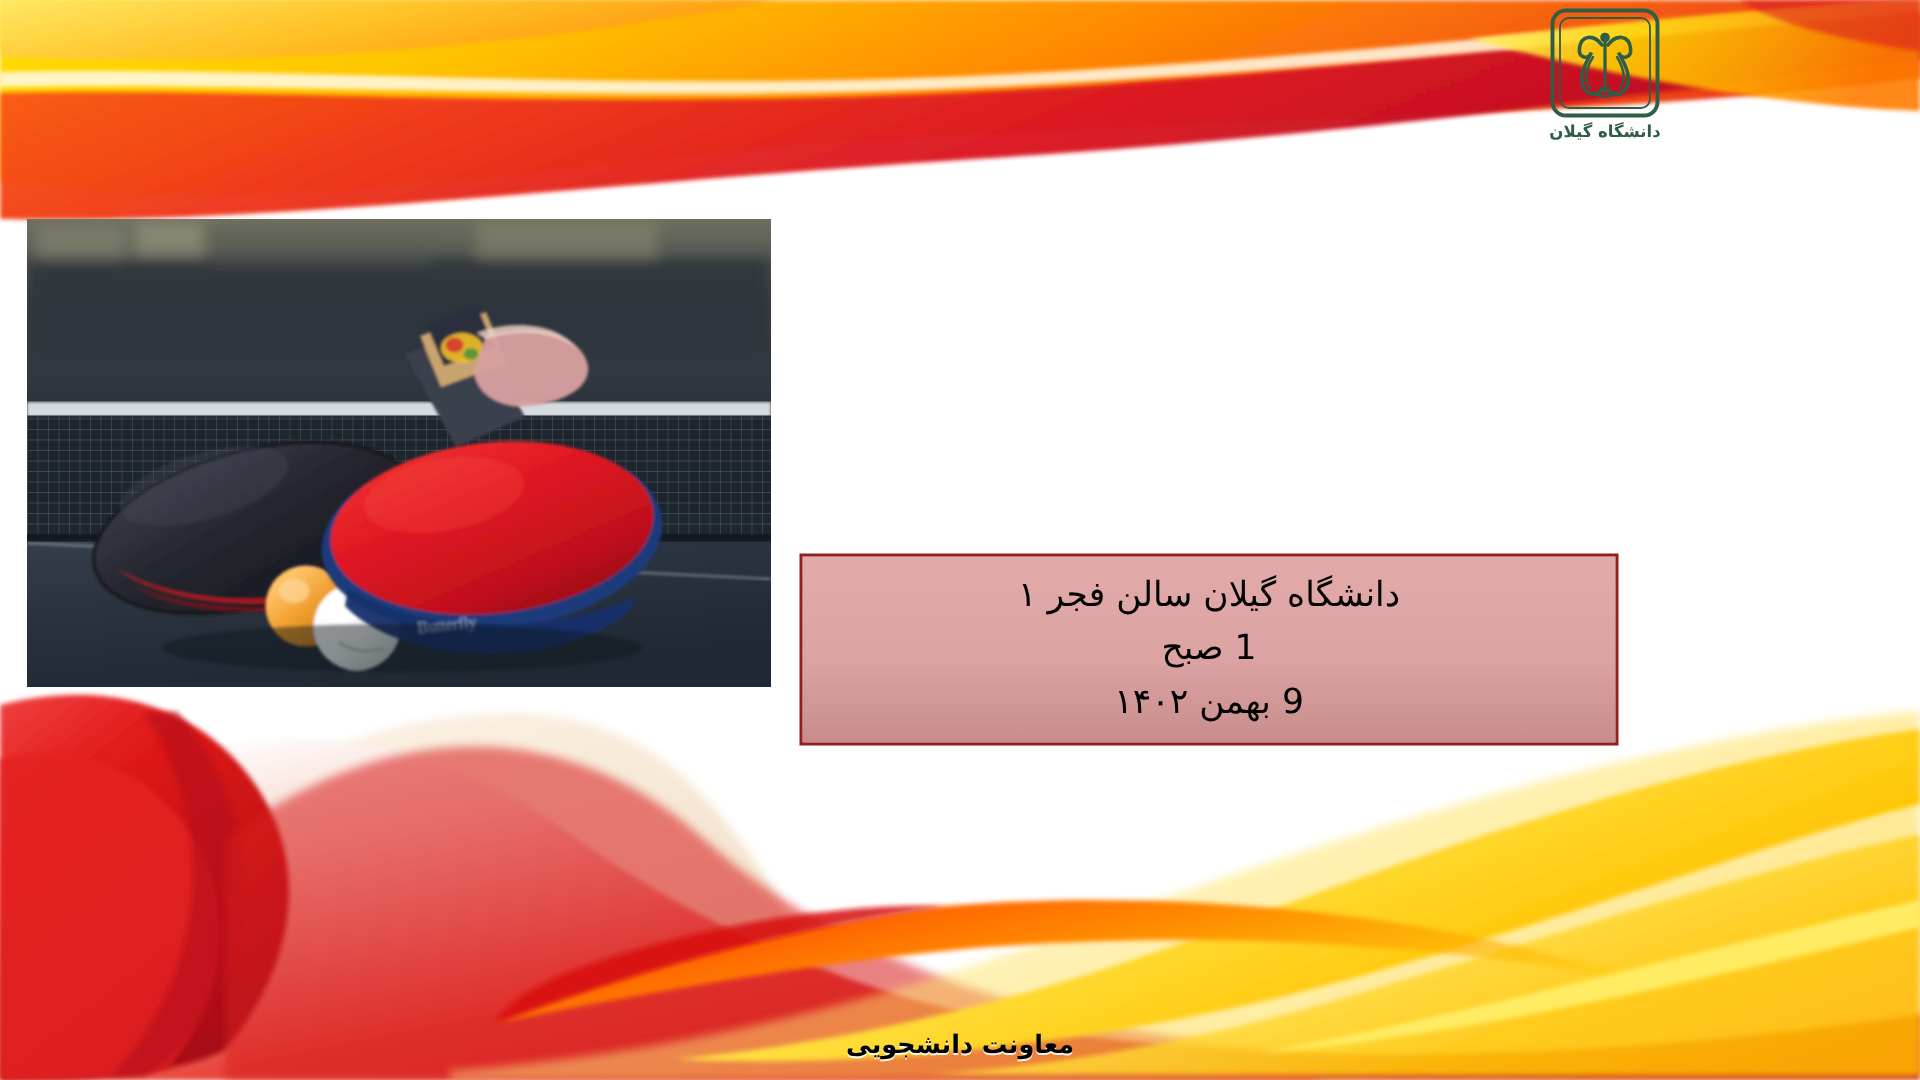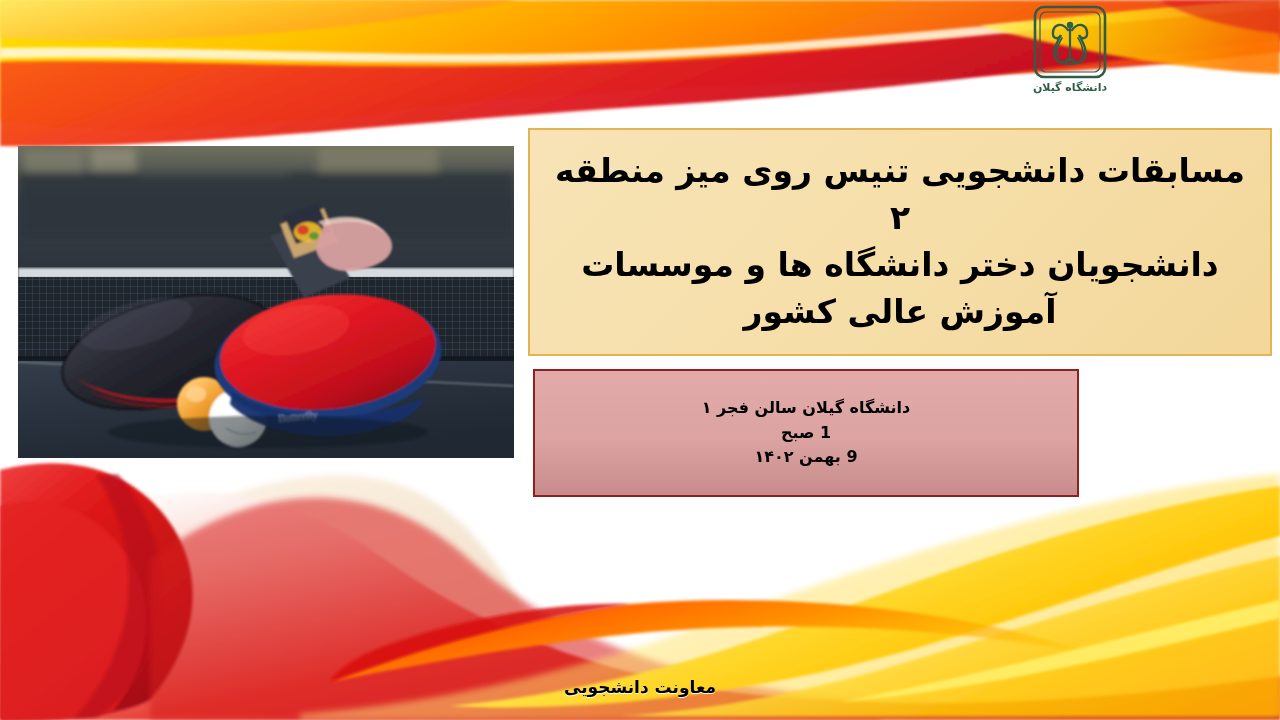--- a/index.html
+++ b/index.html
@@ -61,31 +61,31 @@
     box-sizing: border-box;
     display: flex;
     flex-direction: column;
     align-items: center;
     justify-content: center;
     text-align: center;
   }
   .venue-line {
     direction: rtl;
     color: #000000;
-    font-weight: bold;
-    font-size: 16px;
+    font-weight: normal;
+    font-size: 23px;
     line-height: 1.55;
   }
 
   
   #footer {
     position: absolute;
     left: 0;
     right: 0;
-    bottom: 20px;
+    bottom: 10px;
     text-align: center;
     direction: rtl;
   }
   .footer-line {
     color: #000000;
     font-weight: bold;
     font-size: 17px;
     line-height: 1.5;
     text-shadow: 0 1px 0 rgba(255,255,255,0.9);
   }
@@ -384,25 +384,20 @@
       <path d="M30,34 C25,42 24,50 28,55" fill="none" stroke="#2f5d46" stroke-width="1.6" stroke-linecap="round"></path>
 
       <path d="M40,26 C46,18 54,20 55,28 C56,35 49,36 47,31
                C52,40 56,48 52,55 C49,60 42,60 40,55" fill="none" stroke="#2f5d46" stroke-width="2.4" stroke-linecap="round"></path>
       <path d="M46,34 C51,42 52,50 48,55" fill="none" stroke="#2f5d46" stroke-width="1.6" stroke-linecap="round"></path>
       <path d="M31,58 C34,61 42,61 45,58" fill="none" stroke="#2f5d46" stroke-width="1.8" stroke-linecap="round"></path>
     </svg>
     <div id="logo-caption">دانشگاه گیلان</div>
   </div>
 
-  <div id="title-box">
-    <div id="title-text">مسابقات دانشجویی تنیس روی میز منطقه ۲
-دانشجویان دختر دانشگاه ها و موسسات
-آموزش عالی کشور</div>
-  </div>
 
   <div id="venue-box">
     <div class="venue-line">دانشگاه گیلان سالن فجر ۱</div>
     <div class="venue-line">1 صبح</div>
     <div class="venue-line">9 بهمن ۱۴۰۲</div>
   </div>
 
   <div id="footer">
     <div class="footer-line">معاونت دانشجویی</div>
   </div>

